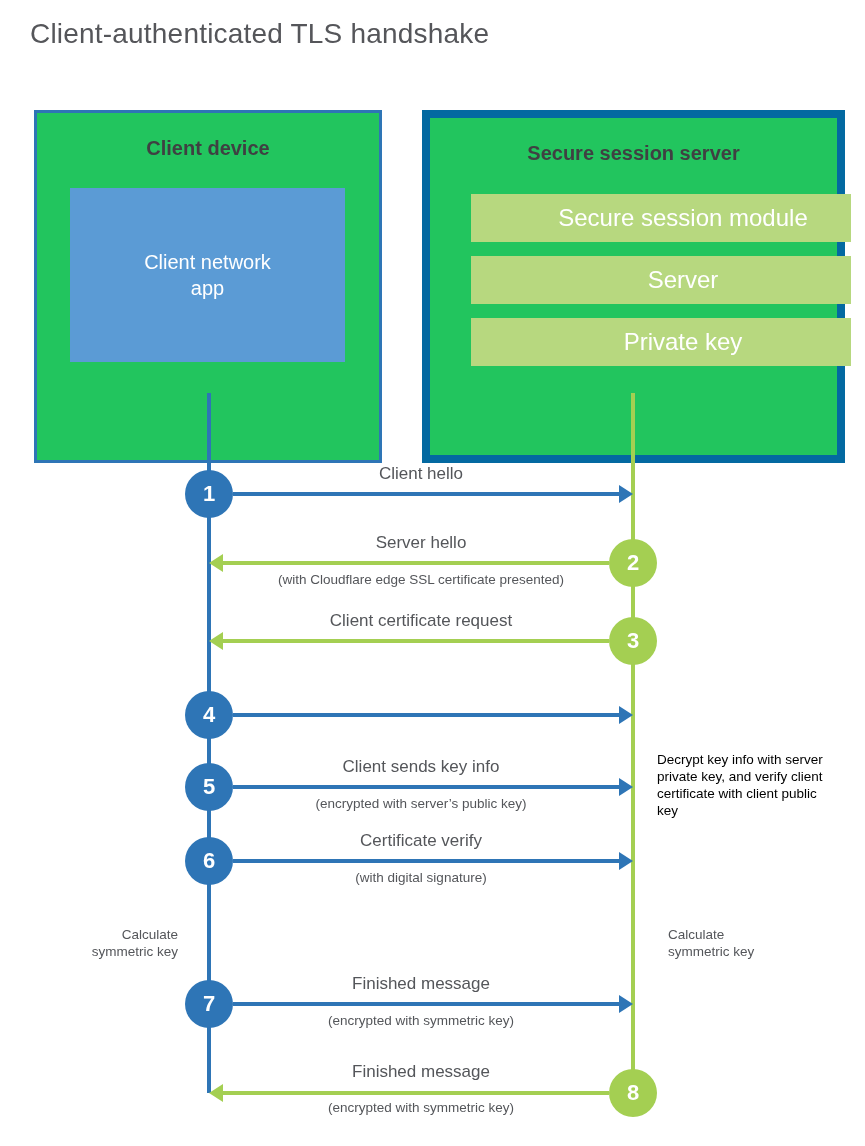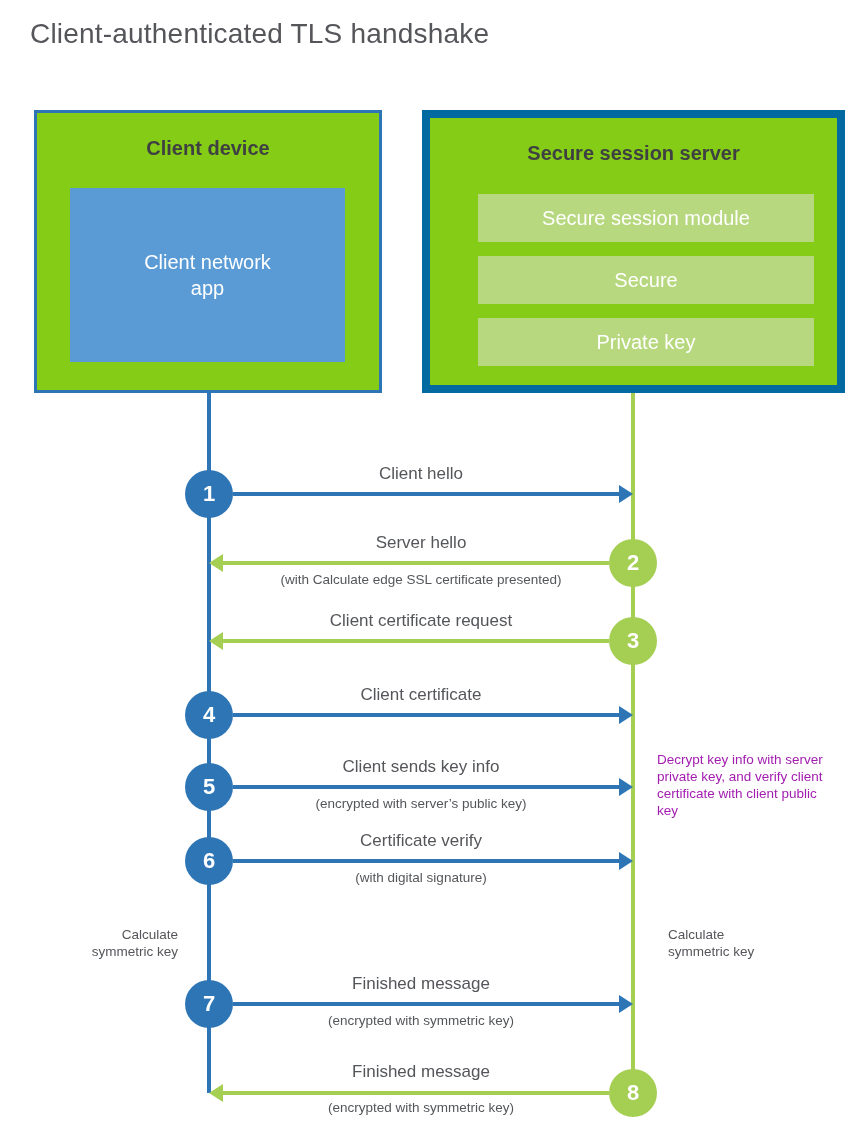--- a/index.html
+++ b/index.html
@@ -6,37 +6,37 @@
   .canvas {
     position:relative; width:865px; height:1146px; background:#ffffff;
     font-family:Liberation Sans, sans-serif; overflow:hidden;
   }
   .title {
     position:absolute; left:30px; top:18px;
     font-size:28px; color:#55565a; letter-spacing:0.2px;
   }
 
   
-  .box { position:absolute; top:110px; height:283px; background:#84cc16; box-sizing:border-box; }
+  .box { position:absolute; top:110px; height:353px; background:#22c55e; box-sizing:border-box; }
   .box.client { left:34px;  width:348px; border:3px solid #2e75b6; }
   .box.server { left:422px; width:423px; border:8px solid #0369a1; }
   .box-title {
     position:absolute; left:0; right:0; top:24px; text-align:center;
     font-size:20px; font-weight:bold; color:#3f4042;
   }
   .client-app {
     position:absolute; left:33px; top:75px; width:275px; height:174px;
     background:#5b9bd5; color:#fff; font-size:20px;
     display:flex; align-items:center; justify-content:center; text-align:center;
   }
   .client-app span { display:block; width:150px; line-height:26px; }
   .server-bar {
-    position:absolute; left:48px; width:336px; height:48px;
-    background:#b7d87f; color:#fff; font-size:20px;
-    display:flex; align-items:center; justify-content:center;
+    position:absolute; left:41px; width:336px; height:48px;
+    background:#b7d87f; color:#fff; font-size:24px;
+    display:flex; align-items:center; justify-content:center;padding-left:44px;
   }
   .bar1 { top:76px; } .bar2 { top:138px; } .bar3 { top:200px; }
 
   
   .lifeline { position:absolute; top:393px; width:4px; height:700px; }
   .lifeline.blue  { left:207px; background:#2e75b6; }
   .lifeline.green { left:631px; background:#a4cf52; }
 
   
   .circle {
@@ -79,21 +79,21 @@
   .c3 { top:617px; }  .a3 { top:641px; }  .l3 { top:611px; }
   .c4 { top:691px; }  .a4 { top:715px; }  .l4 { top:685px; }
   .c5 { top:763px; }  .a5 { top:787px; }  .l5 { top:757px;text-align:center; }  .n5 { top:796px; }
   .c6 { top:837px; }  .a6 { top:861px; }  .l6 { top:831px; }  .n6 { top:870px; }
   .c7 { top:980px; }  .a7 { top:1004px; } .l7 { top:974px; }  .n7 { top:1013px; }
   .c8 { top:1069px; } .a8 { top:1093px; } .l8 { top:1062px; } .n8 { top:1100px; }
 
   
   .decrypt-note {
     position:absolute; left:657px; top:751px; width:176px;
-    font-size:13.5px; line-height:17px; color:#a21caf;
+    font-size:13.5px; line-height:17px; color:#000000;
   }
   .calc { font-size:13.5px; line-height:17px; color:#54565a; position:absolute; }
   .calc-left  { left:58px;  top:926px; width:120px; text-align:right; }
   .calc-right { left:668px; top:926px; width:120px; text-align:left; }
 </style>
 </head>
 <body>
 
 <div class="canvas">
 
@@ -102,51 +102,50 @@
   <div class="box client">
     <div class="box-title">Client device</div>
     <div class="client-app">
       <span>Client network app</span>
     </div>
   </div>
 
   <div class="box server">
     <div class="box-title">Secure session server</div>
     <div class="server-bar bar1">Secure session module</div>
-    <div class="server-bar bar2">Secure</div>
+    <div class="server-bar bar2">Server</div>
     <div class="server-bar bar3">Private key</div>
   </div>
 
   <div class="lifeline blue"></div>
   <div class="lifeline green"></div>
 
   <div class="circle blue c1">1</div>
   <div class="msg-label l1">Client hello</div>
   <div class="arrow right blue a1">
       <span class="shaft"></span>
       <span class="head"></span>
     </div>
 
   <div class="circle green c2">2</div>
   <div class="msg-label l2">Server hello</div>
-  <div class="msg-note n2">(with Calculate edge SSL certificate presented)</div>
+  <div class="msg-note n2">(with Cloudflare edge SSL certificate presented)</div>
   <div class="arrow left green a2">
       <span class="shaft"></span>
       <span class="head"></span>
     </div>
 
   <div class="circle green c3">3</div>
   <div class="msg-label l3">Client certificate request</div>
   <div class="arrow left green a3">
       <span class="shaft"></span>
       <span class="head"></span>
     </div>
 
   <div class="circle blue c4">4</div>
-  <div class="msg-label l4">Client certificate</div>
   <div class="arrow right blue a4">
       <span class="shaft"></span>
       <span class="head"></span>
     </div>
 
   <div class="circle blue c5">5</div>
   <div class="msg-label l5">Client sends key info</div>
   <div class="msg-note n5">(encrypted with server’s public key)</div>
   <div class="arrow right blue a5">
       <span class="shaft"></span>

